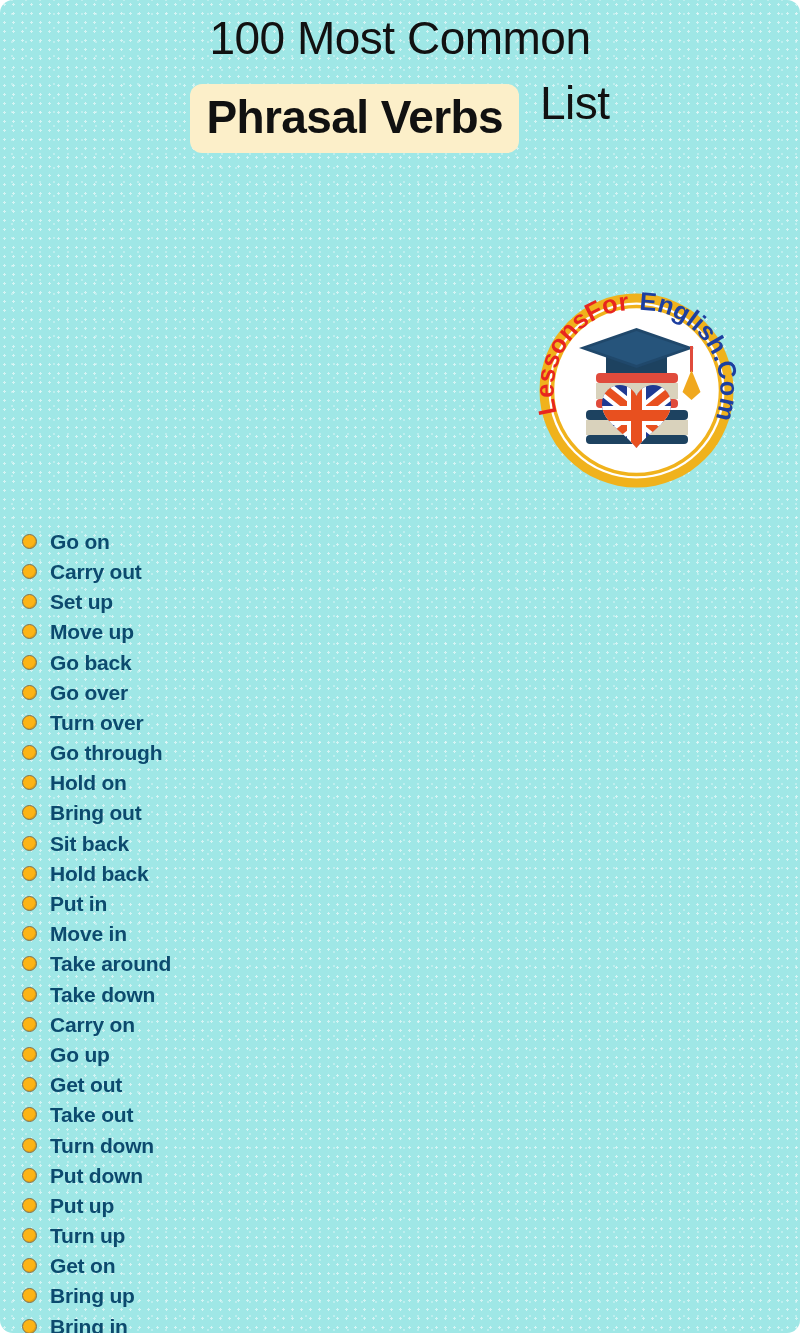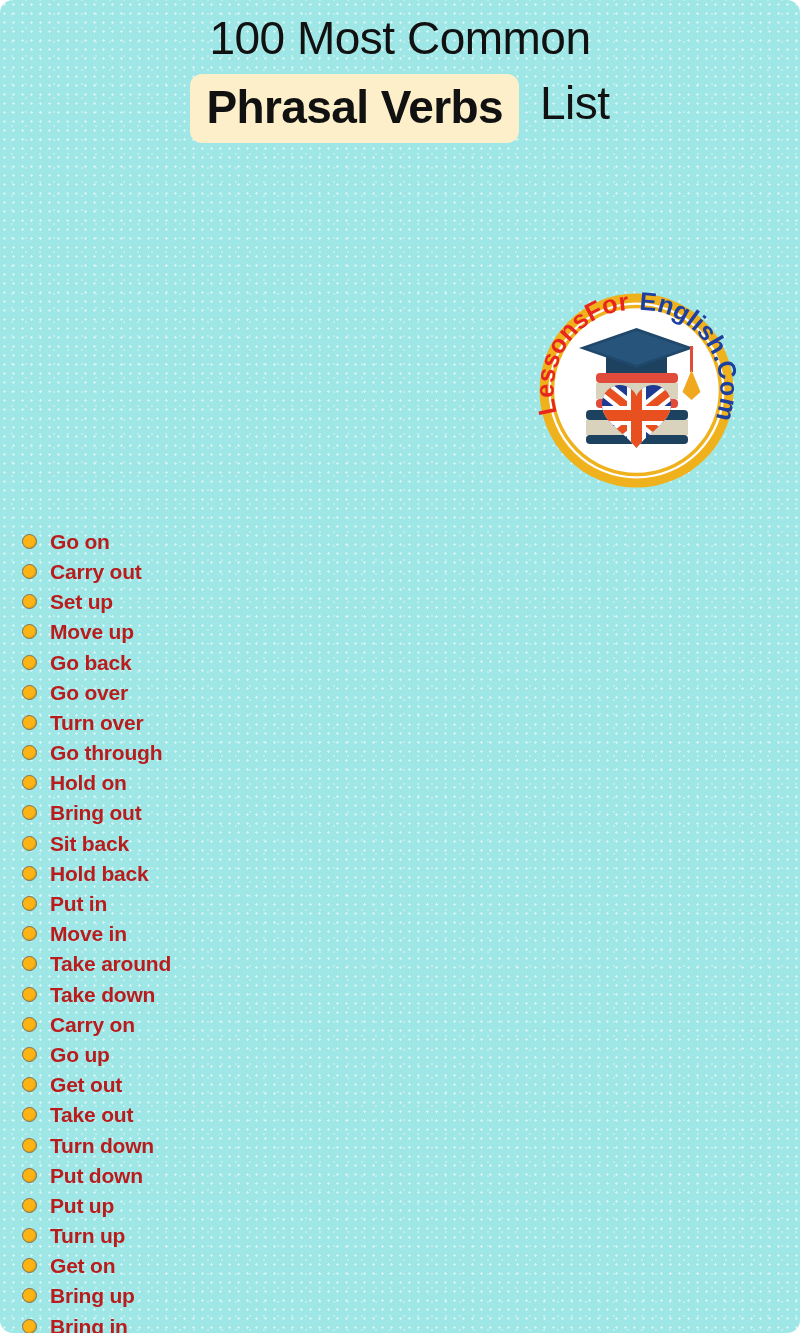--- a/index.html
+++ b/index.html
@@ -52,21 +52,21 @@
     color:#111111;
   }
   .hl{
     display:inline-block;
     background:#fcefc9;
     border-radius:12px;
     padding:8px 16px 10px 16px;
     font-weight:700;
     letter-spacing:-0.6px;
     position:relative;
-    top:4px;
+    top:14px;
   }
   .title-tail{
     font-weight:300;
     letter-spacing:-0.5px;
     padding-left:21px;
   }
 
   
   .logo-badge{
     position:absolute;
@@ -90,21 +90,21 @@
     border-radius:50%;
     background:#fcb415;
     border:1.5px solid #7a7056;
     flex:0 0 auto;
     box-shadow:inset -1px -1px 0 rgba(0,0,0,.10);
   }
   .label{
     margin-left:13px;
     font-size:21px;
     font-weight:700;
-    color:#b91c1c;
+    color:#0c4a6e;
     letter-spacing:-0.2px;
     white-space:nowrap;
     line-height:1;
   }
 </style>
 </head>
 <body>
 
 <div id="poster">
 

